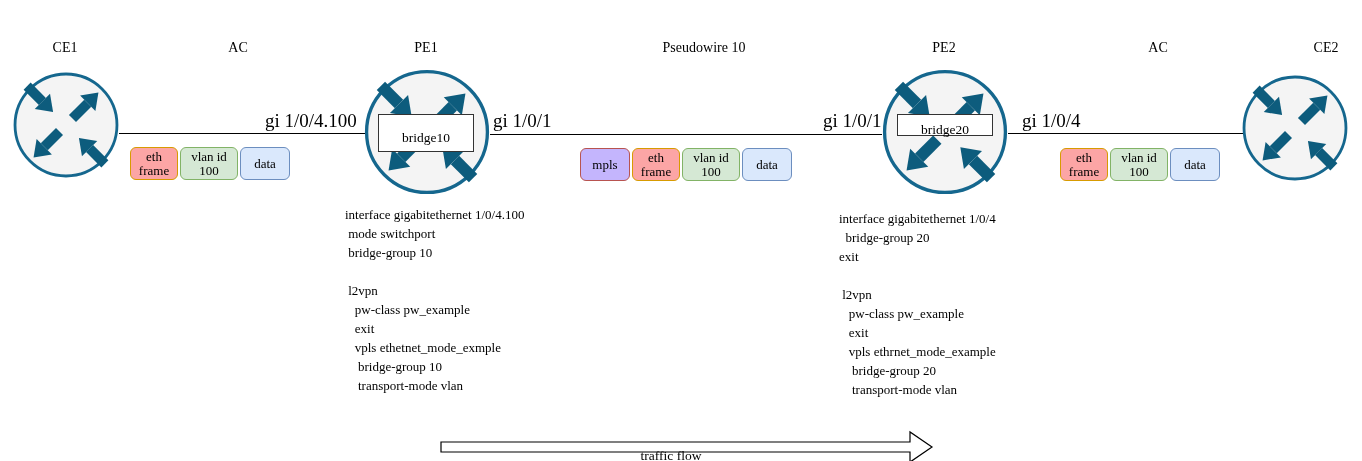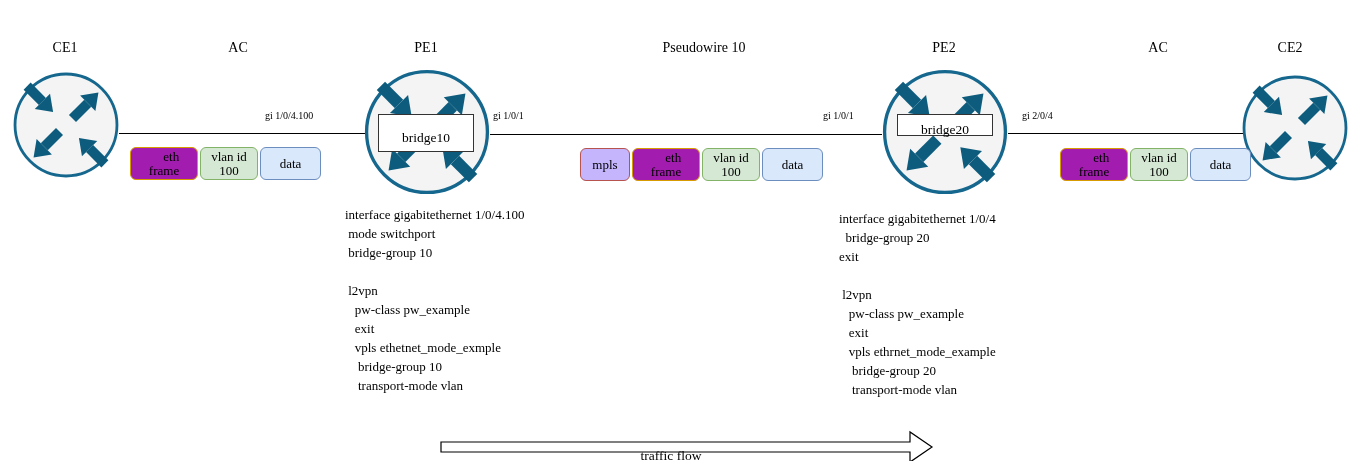--- a/index.html
+++ b/index.html
@@ -1,37 +1,37 @@
 <!DOCTYPE html>
 <html><head>
 <meta charset="utf-8">
 <style>
   html,body{margin:0;padding:0;background:#fff;}
   #canvas{
     position:relative;width:1362px;height:461px;background:#ffffff;
     font-family:"Liberation Serif","DejaVu Serif",serif;color:#000;overflow:hidden;margin-top:28px;
   }
   .toplabel{position:absolute;top:12px;transform:translateX(-50%);font-size:14px;white-space:nowrap;}
-  .iflabel{position:absolute;top:82px;font-size:10px;white-space:nowrap;}
+  .iflabel{position:absolute;top:82px;font-size:19px;white-space:nowrap;}
   .wire{position:absolute;height:0;border-top:1px solid #000;}
   .router{position:absolute;}
   .bridgebox{
     position:absolute;background:#ffffff;border:1.5px solid #333;
     display:flex;align-items:center;justify-content:center;
     font-size:13.5px;padding-top:9px;box-sizing:border-box;text-align:right;
   }
   .framerow{position:absolute;display:flex;gap:2px;}
   .fcell{
     height:33px;border-radius:6px;border:1px solid;box-sizing:border-box;
     display:flex;align-items:center;justify-content:center;text-align:center;
     font-size:13px;line-height:14px;white-space:pre-line;
   }
-  .fcell.eth {background:#a21caf;border-color:#d79b00;width:68px;text-align:right;}
+  .fcell.eth {background:#fca5a5;border-color:#d79b00;width:48px;}
   .fcell.vlan{background:#d5e8d4;border-color:#82b366;width:58px;}
-  .fcell.data{background:#dae8fc;border-color:#6c8ebf;width:61px;}
+  .fcell.data{background:#dae8fc;border-color:#6c8ebf;width:50px;}
   .fcell.mpls{background:#c4b5fd;border-color:#b85450;width:50px;}
   .cfg{
     position:absolute;font-size:13px;line-height:19px;white-space:pre;
   }
   .flowlabel{position:absolute;transform:translateX(-50%);font-size:13.5px;white-space:nowrap;}
 </style>
 </head>
 <body>
 
 <svg width="0" height="0" style="position:absolute" aria-hidden="true">
@@ -61,30 +61,30 @@
 </svg>
 
 <div id="canvas">
 
   <div class="toplabel" style="left:65px">CE1</div>
   <div class="toplabel" style="left:238px">AC</div>
   <div class="toplabel" style="left:426px">PE1</div>
   <div class="toplabel" style="left:704px">Pseudowire 10</div>
   <div class="toplabel" style="left:944px">PE2</div>
   <div class="toplabel" style="left:1158px">AC</div>
-  <div class="toplabel" style="left:1290px">CE2</div>
+  <div class="toplabel" style="left:1326px">CE2</div>
 
   <div class="wire" style="left:119px;top:105px;width:246px"></div>
   <div class="wire" style="left:490px;top:106px;width:392px"></div>
   <div class="wire" style="left:1008px;top:105px;width:236px"></div>
 
   <div class="iflabel" style="left:265px">gi 1/0/4.100</div>
   <div class="iflabel" style="left:493px">gi 1/0/1</div>
   <div class="iflabel" style="left:823px">gi 1/0/1</div>
-  <div class="iflabel" style="left:1022px">gi 2/0/4</div>
+  <div class="iflabel" style="left:1022px">gi 1/0/4</div>
 
   <svg class="router" style="left:12px;top:43px" width="108" height="108">
       <use href="#router-icon"></use>
     </svg>
   <svg class="router" style="left:363px;top:40px" width="128" height="128">
       <use href="#router-icon"></use>
     </svg>
   <svg class="router" style="left:881px;top:40px" width="128" height="128">
       <use href="#router-icon"></use>
     </svg>

